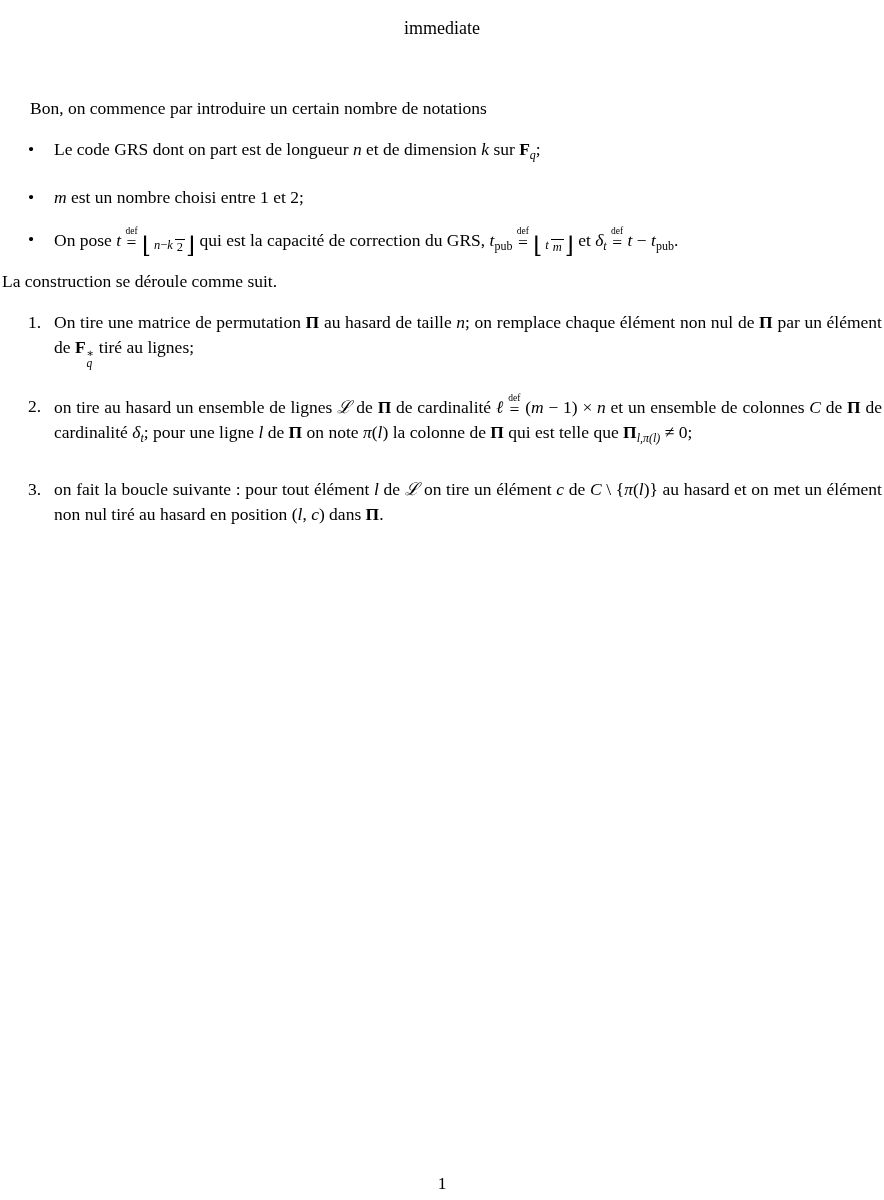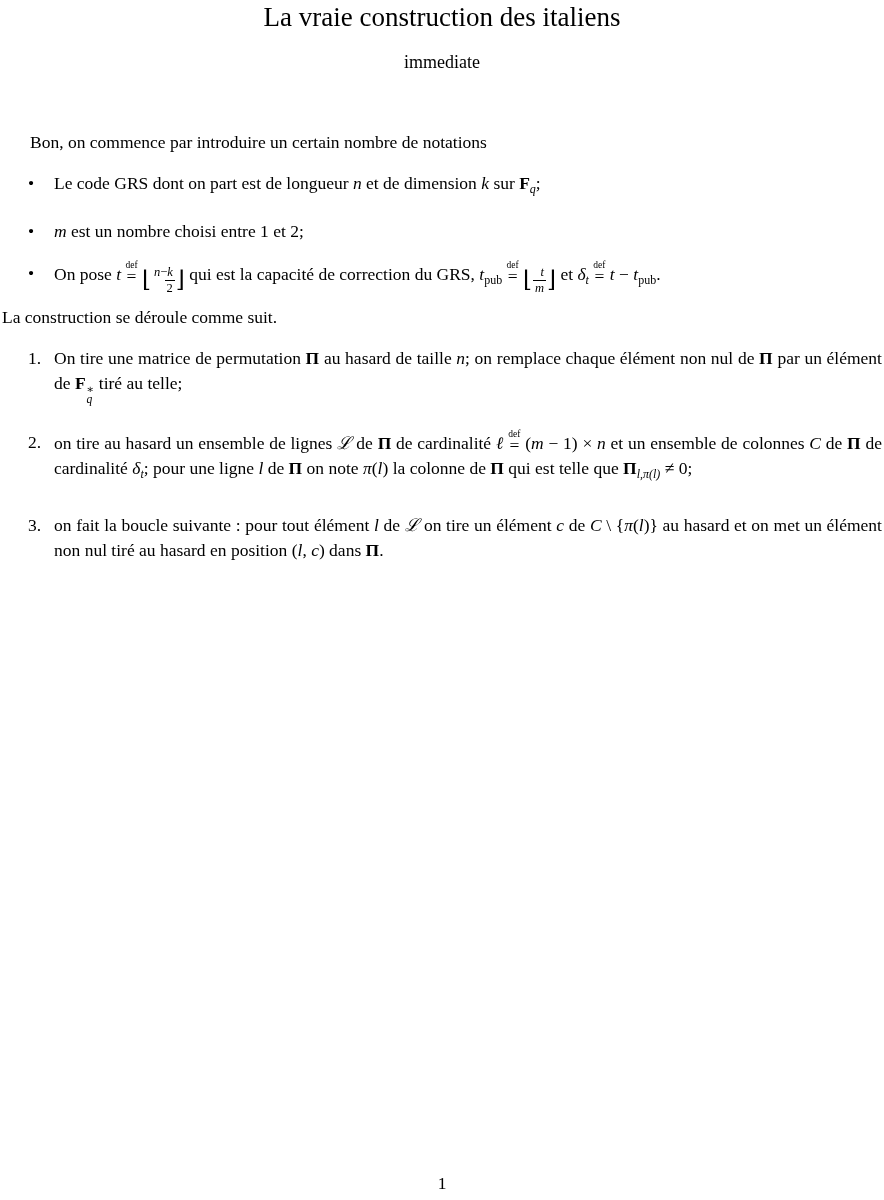--- a/index.html
+++ b/index.html
@@ -40,34 +40,33 @@
   .mcal { font-style: italic; }
   .mbb  { font-weight: bold; }
   .msub { font-size: 12px; vertical-align: -4px; letter-spacing: 0; }
 
   .defeq { display: inline-block; text-align: center; vertical-align: -2px; }
   .dtop  { display: block; font-size: 9.5px; line-height: 8px; }
   .dbot  { display: block; font-size: 17.5px; line-height: 15px; }
 
   .ffrac { display: inline-flex; align-items: center; vertical-align: -7px; }
   .fl    { font-size: 23px; line-height: 22px; }
-  .frac  { display: inline-flex; flex-direction: column; align-items: flex-end;
+  .frac  { display: inline-flex; align-items: flex-start;
            font-size: 12.5px; line-height: 13px; margin: 0 1px; }
   .num   { display: block; padding: 0 2px 1px; }
   .den   { display: block; border-top: 1px solid #000; padding: 1px 2px 0; }
 
   .supsub { display: inline-flex; flex-direction: column; align-items: flex-start;
             font-size: 11.5px; line-height: 10px; vertical-align: -4px; margin-left: 1px; }
   .ss-sup, .ss-sub { display: block; }
 </style>
 </head>
 <body>
 
 <div class="page">
-  <div class="title">La vraie construction des italiens</div>
   <div class="author">immediate</div>
 
   <div class="body">
     <div class="para indent"><span class="rm">Bon, on commence par introduire un certain nombre de notations</span></div>
     <div class="list list-bullets">
         <div class="li">
           <span class="marker">•</span>
           <span class="li-text"><span class="rm">Le code GRS dont on part est de longueur </span><span class="mi">n</span><span class="rm"> et de dimension </span><span class="mi">k</span><span class="rm"> sur </span><span class="mbb">F</span><span class="msub mi">q</span><span class="rm">;</span></span>
         </div>
         <div class="li">
@@ -93,21 +92,21 @@
             </span><span class="rm"> et </span><span class="mi">δ</span><span class="msub mi">t</span><span class="rm"> </span><span class="defeq"><span class="dtop">def</span><span class="dbot">=</span></span><span class="rm"> </span><span class="mi">t</span><span class="rm"> − </span><span class="mi">t</span><span class="msub">pub</span><span class="rm">.</span></span>
         </div>
       </div>
     <div class="para flush"><span class="rm">La construction se déroule comme suit.</span></div>
     <div class="list list-numbered">
         <div class="li">
           <span class="marker">1.</span>
           <span class="li-text"><span class="rm">On tire une matrice de permutation </span><span class="mb">Π</span><span class="rm"> au hasard de taille </span><span class="mi">n</span><span class="rm">; on remplace chaque élément non nul de </span><span class="mb">Π</span><span class="rm"> par un élément de </span><span class="mbb">F</span><span class="supsub">
               <span class="ss-sup"><span class="rm">∗</span></span>
               <span class="ss-sub"><span class="mi">q</span></span>
-            </span><span class="rm"> tiré au telle;</span></span>
+            </span><span class="rm"> tiré au lignes;</span></span>
         </div>
         <div class="li">
           <span class="marker">2.</span>
           <span class="li-text"><span class="rm">on tire au hasard un ensemble de lignes </span><span class="mcal">ℒ</span><span class="rm"> de </span><span class="mb">Π</span><span class="rm"> de cardinalité </span><span class="mi">ℓ</span><span class="rm"> </span><span class="defeq"><span class="dtop">def</span><span class="dbot">=</span></span><span class="rm"> (</span><span class="mi">m</span><span class="rm"> − 1) × </span><span class="mi">n</span><span class="rm"> et un ensemble de colonnes </span><span class="mcal">C</span><span class="rm"> de </span><span class="mb">Π</span><span class="rm"> de cardinalité </span><span class="mi">δ</span><span class="msub mi">t</span><span class="rm">; pour une ligne </span><span class="mi">l</span><span class="rm"> de </span><span class="mb">Π</span><span class="rm"> on note </span><span class="mi">π</span><span class="rm">(</span><span class="mi">l</span><span class="rm">) la colonne de </span><span class="mb">Π</span><span class="rm"> qui est telle que </span><span class="mb">Π</span><span class="msub mi">l,π(l)</span><span class="rm"> ≠ 0;</span></span>
         </div>
         <div class="li">
           <span class="marker">3.</span>
           <span class="li-text"><span class="rm">on fait la boucle suivante : pour tout élément </span><span class="mi">l</span><span class="rm"> de </span><span class="mcal">ℒ</span><span class="rm"> on tire un élément </span><span class="mi">c</span><span class="rm"> de </span><span class="mcal">C</span><span class="rm"> \ {</span><span class="mi">π</span><span class="rm">(</span><span class="mi">l</span><span class="rm">)} au hasard et on met un élément non nul tiré au hasard en position (</span><span class="mi">l</span><span class="rm">, </span><span class="mi">c</span><span class="rm">) dans </span><span class="mb">Π</span><span class="rm">.</span></span>
         </div>
       </div>

